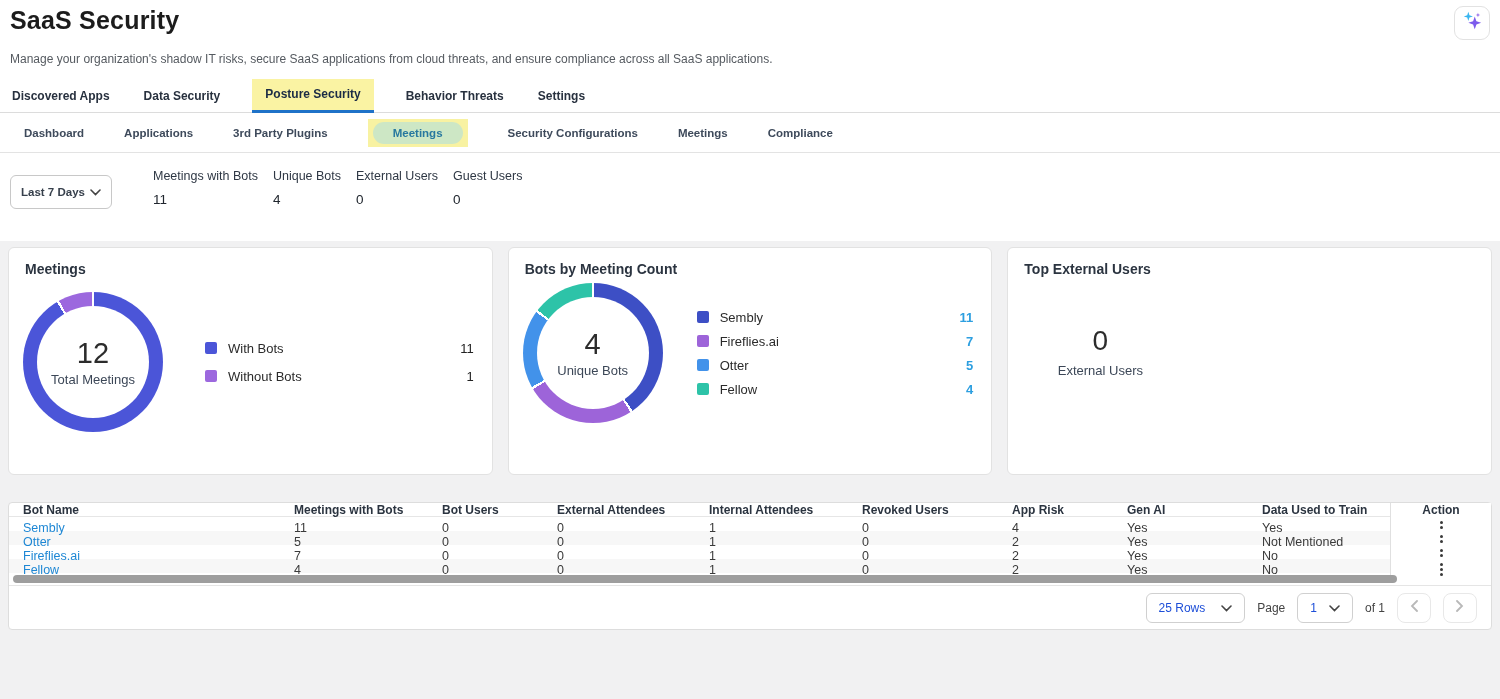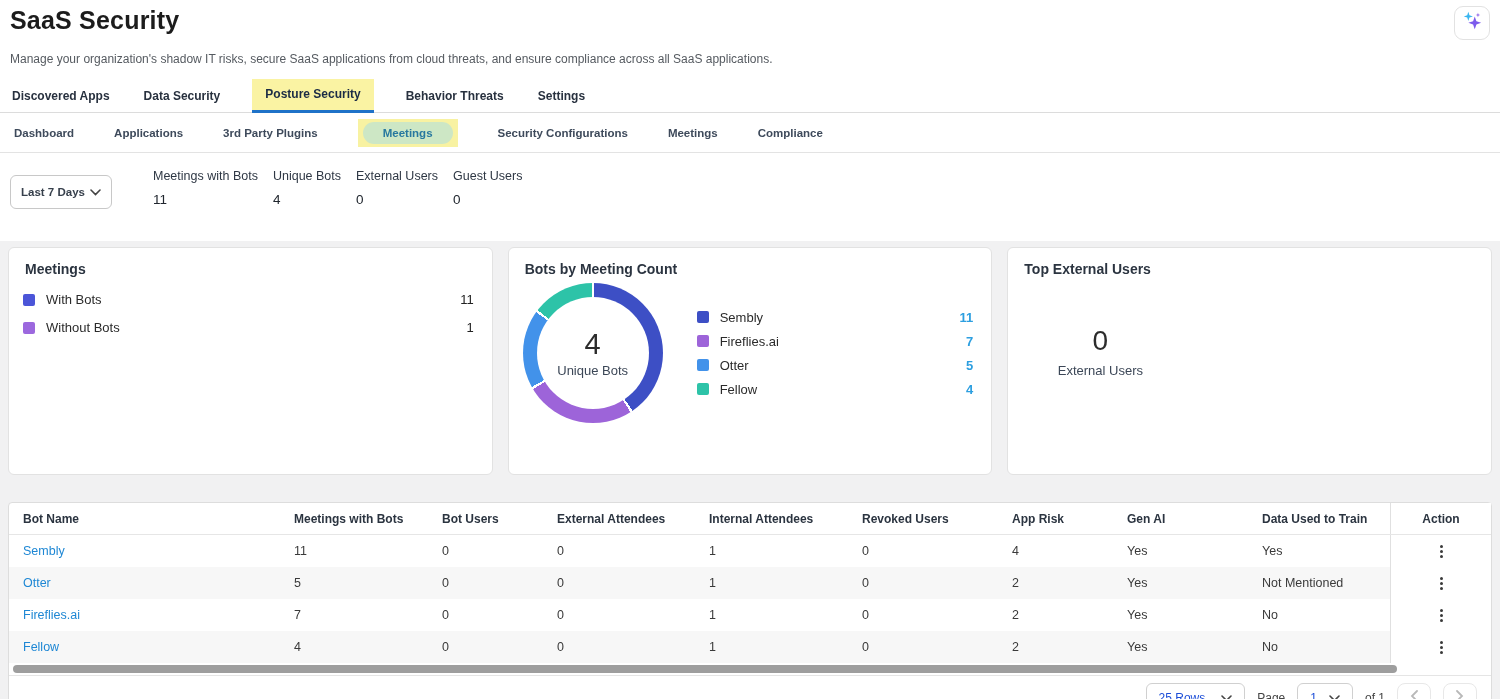--- a/index.html
+++ b/index.html
@@ -12,21 +12,21 @@
   .hdr .sub { margin-top:17px; font-size:12px; color:#555a60; }
   .ai-btn { position:absolute; top:6px; right:10px; width:36px; height:34px; background:#fff;
             border:1px solid #e2e2e2; border-radius:9px; display:flex; align-items:center; justify-content:center; cursor:pointer; }
 
   
   .tabs1 { display:flex; align-items:flex-end; gap:30px; padding-left:10px; margin-top:13px; border-bottom:1px solid #dcdcdc; }
   .tab1 { font-size:12px; font-weight:700; color:#28313f; padding:8px 2px 9px; cursor:pointer; }
   .tab1.active { background:#faf3a3; padding:8px 13px 9px; border-bottom:3px solid #1f72c8; margin-bottom:-1px; color:#1b2b45; }
 
   
-  .tabs2 { display:flex; align-items:center; gap:40px; padding-left:14px; height:40px; border-bottom:1px solid #e3e3e3; }
+  .tabs2 { display:flex; align-items:center; gap:40px; padding-left:24px; height:40px; border-bottom:1px solid #e3e3e3; }
   .tab2 { font-size:11.5px; font-weight:700; color:#3e4a5b; cursor:pointer; }
   .tab2-hl { background:#f8f2a2; padding:3px 5px; cursor:pointer; }
   .tab2-pill { display:inline-block; background:#cde7c5; border-radius:13px; padding:5px 20px; font-size:11.5px; font-weight:700; color:#27789f; }
 
   
   .filterbar { display:flex; align-items:flex-start; padding:16px 0 0 10px; height:88px; background:#fff; }
   .dd { display:flex; align-items:center; justify-content:space-between; width:102px; height:34px; margin-top:6px;
         border:1px solid #c8c8c8; border-radius:6px; padding:0 10px; font-size:11.5px; font-weight:700; color:#37404c; cursor:pointer; background:#fff; }
   .stats { display:flex; gap:15px; margin-left:41px; }
   .stat { display:flex; flex-direction:column; }
@@ -51,21 +51,21 @@
   .lg-row { display:flex; align-items:center; font-size:13px; color:#2b2b2b; }
   .sw { width:12px; height:12px; border-radius:2px; margin-right:11px; flex:0 0 12px; }
   .lg-val { margin-left:auto; font-size:13px; color:#222; }
   .lg-val.blue { color:#2d9fe0; font-weight:700; cursor:pointer; }
   .bigstat { margin:48px 0 0 22px; width:140px; text-align:center; }
   .bigstat .n { font-size:28px; color:#2c2c2c; }
   .bigstat .t { font-size:13px; color:#3c4757; margin-top:6px; }
 
   
   .tablewrap { margin-top:27px; background:#fff; border:1px solid #ddd; border-radius:4px; }
-  .trow { display:grid; grid-template-columns:285px 148px 115px 152px 153px 150px 115px 135px 128px 1fr; align-items:center; height:32px; }
+  .trow { display:grid; grid-template-columns:285px 148px 115px 152px 153px 150px 115px 135px 128px 1fr; align-items:center; height:14px; }
   .trow > div:first-child { padding-left:14px; }
   .thead { font-size:12px; font-weight:700; color:#2b3440; border-bottom:1px solid #e6e6e6; }
   .tbody-row { font-size:12.5px; color:#3a3a3a; }
   .tbody-row.alt { background:#f7f7f7; }
   .botlink { color:#1e87d4; cursor:pointer; }
   .action-cell { border-left:1px solid #e0e0e0; height:100%; display:flex; align-items:center; justify-content:center; background:#fff; }
   .kebab { display:flex; flex-direction:column; gap:2px; cursor:pointer; padding:4px; }
   .kebab i { width:3px; height:3px; background:#3a3a3a; border-radius:50%; }
   .scrollrow { position:relative; height:12px; }
   .scrollthumb { position:absolute; left:4px; top:2px; height:8px; width:calc(100% - 98px); background:#9e9e9e; border-radius:4px; cursor:grab; }
@@ -141,20 +141,26 @@
     </div>
   </div>
 
   <div class="band">
 
     <div class="cards">
 
       <div class="card">
         <div class="card-title">Meetings</div>
         <div class="card-body">
+          <div class="donut" style="background: conic-gradient(rgb(255, 255, 255) 0deg, rgb(255, 255, 255) 1deg, rgb(75, 85, 216) 1deg, rgb(75, 85, 216) 329deg, rgb(255, 255, 255) 329deg, rgb(255, 255, 255) 331deg, rgb(156, 104, 222) 331deg, rgb(156, 104, 222) 359deg, rgb(255, 255, 255) 359deg, rgb(255, 255, 255) 360deg);">
+            <div class="donut-hole">
+              <div class="donut-num">12</div>
+              <div class="donut-lbl">Total Meetings</div>
+            </div>
+          </div>
           <div class="legend">
             <div class="lg-row">
               <span class="sw" style="background: rgb(75, 85, 216);"></span>
               <span>With Bots</span>
               <span class="lg-val">11</span>
             </div>
             <div class="lg-row">
               <span class="sw" style="background: rgb(156, 104, 222);"></span>
               <span>Without Bots</span>
               <span class="lg-val">1</span>

